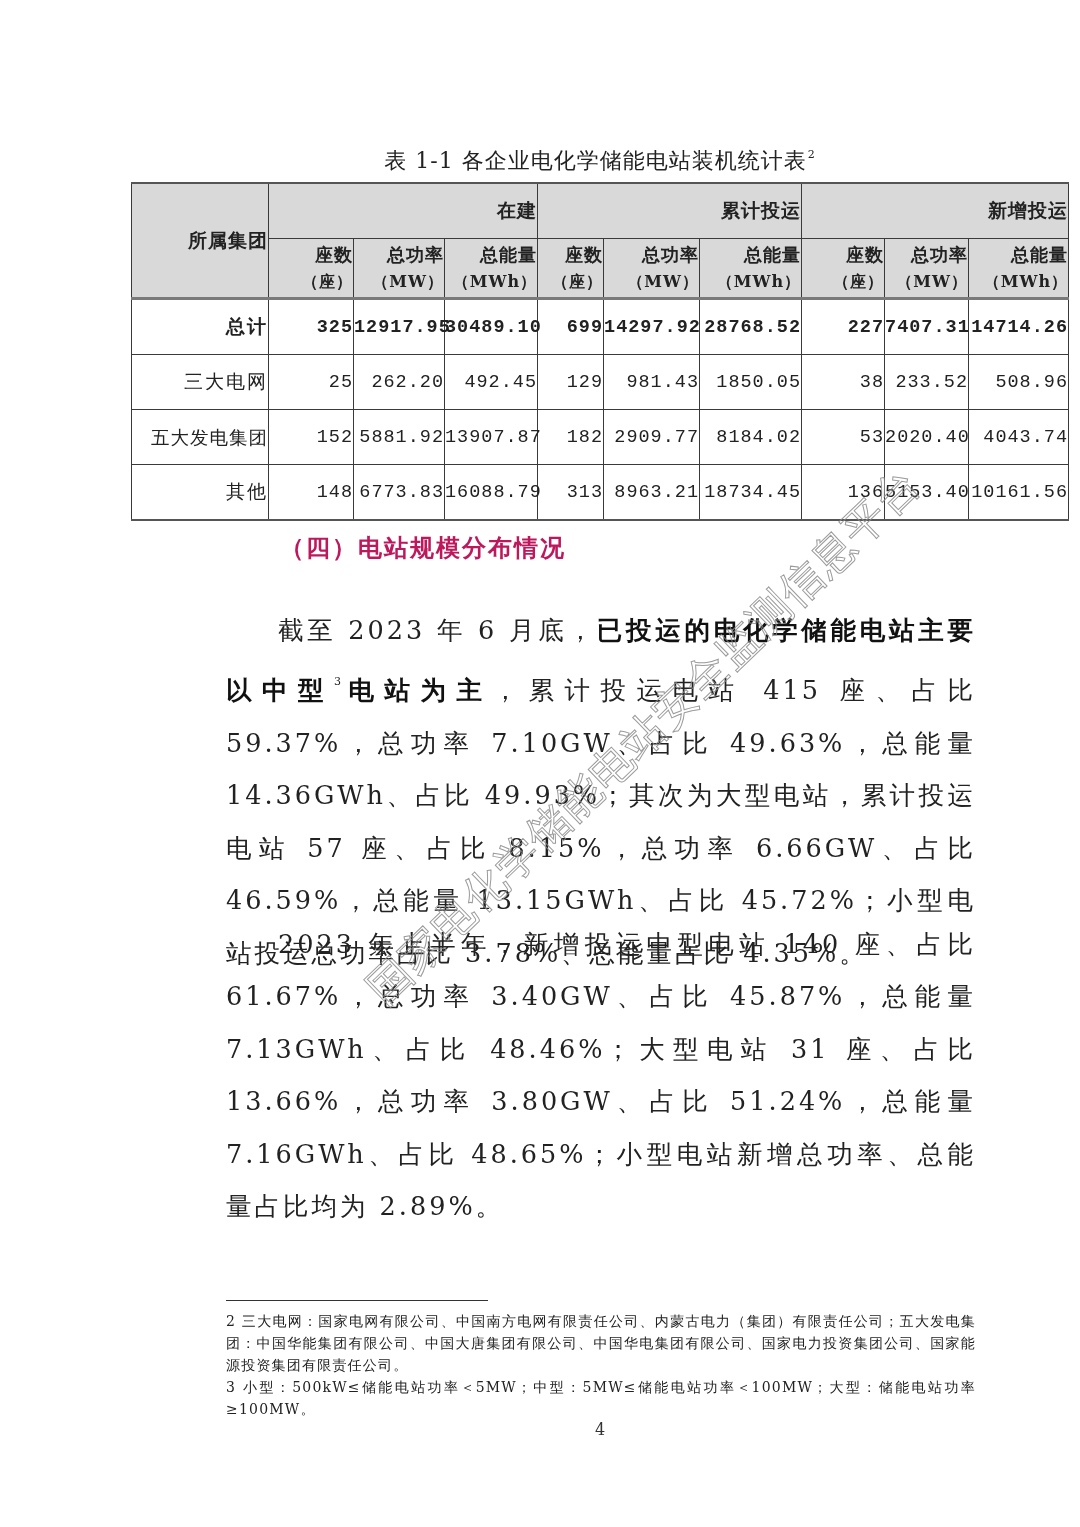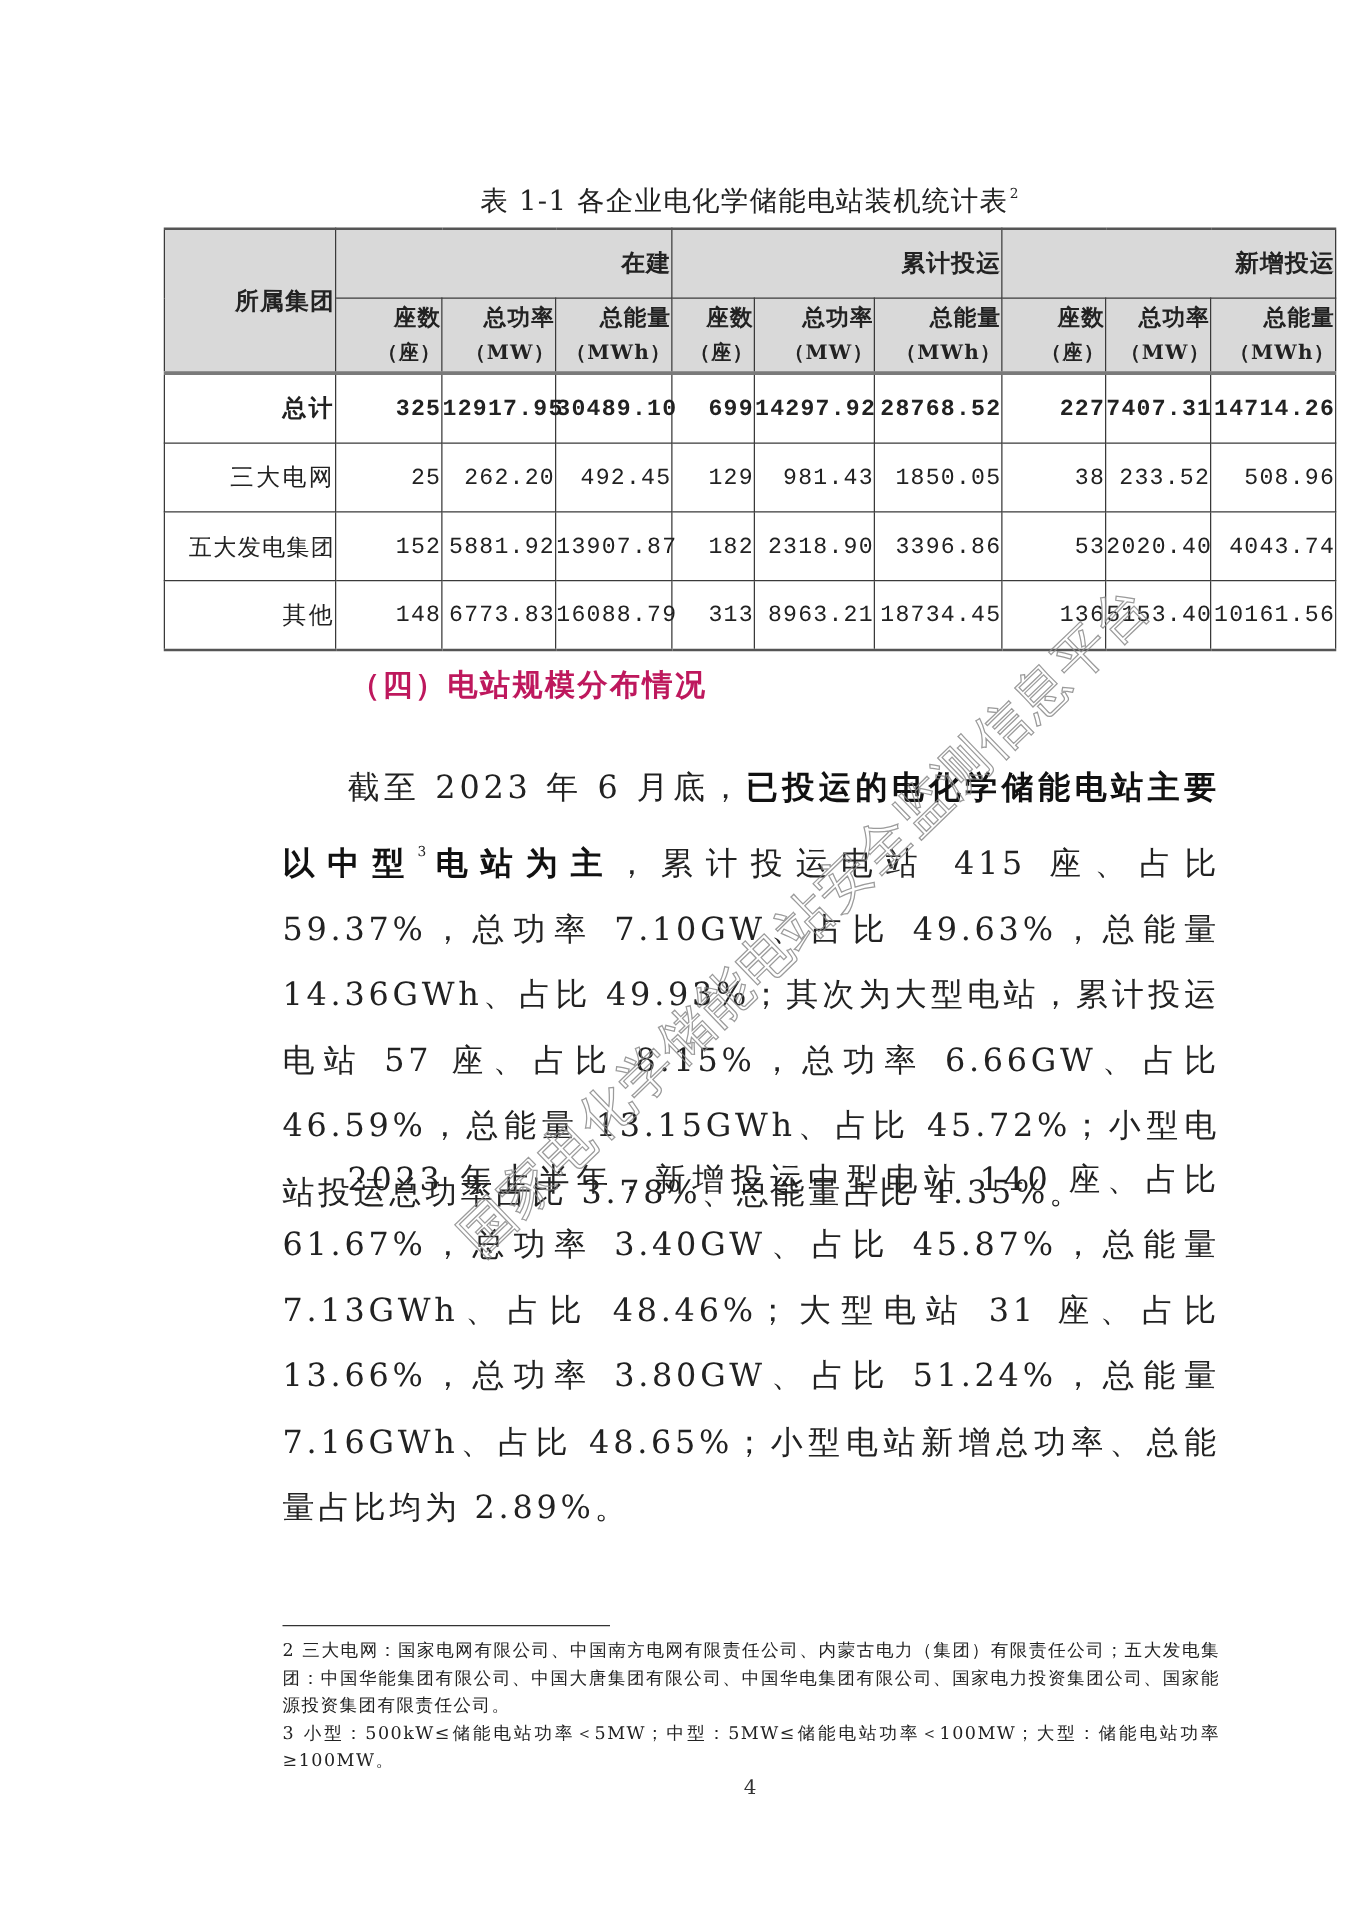--- a/index.html
+++ b/index.html
@@ -239,22 +239,22 @@
         <td>38</td>
         <td>233.52</td>
         <td>508.96</td>
       </tr>
       <tr>
         <td class="name" style="letter-spacing:1px;font-size:18.5px">五大发电集团</td>
         <td>152</td>
         <td>5881.92</td>
         <td>13907.87</td>
         <td>182</td>
-        <td>2318.90</td>
-        <td>3396.86</td>
+        <td>2909.77</td>
+        <td>8184.02</td>
         <td>53</td>
         <td>2020.40</td>
         <td>4043.74</td>
       </tr>
       <tr>
         <td class="name">其他</td>
         <td>148</td>
         <td>6773.83</td>
         <td>16088.79</td>
         <td>313</td>

